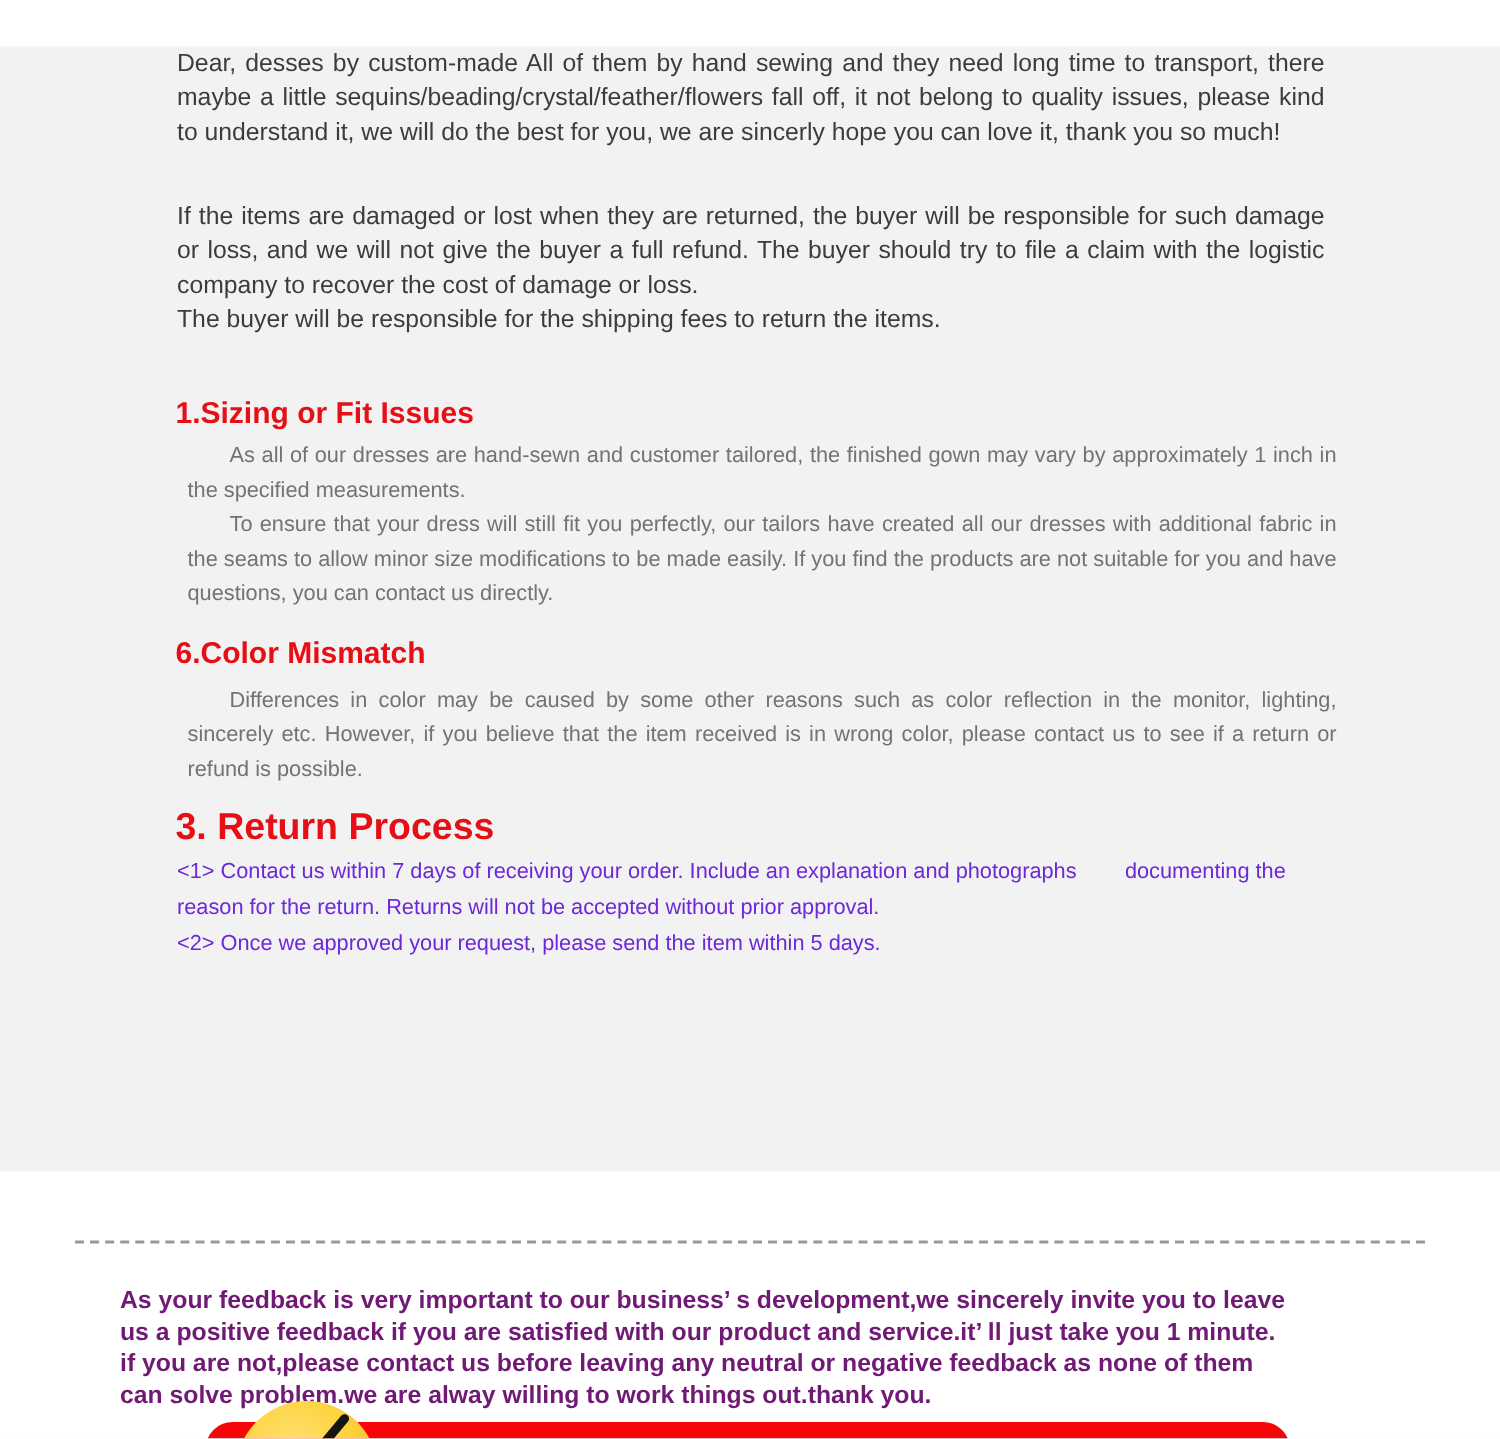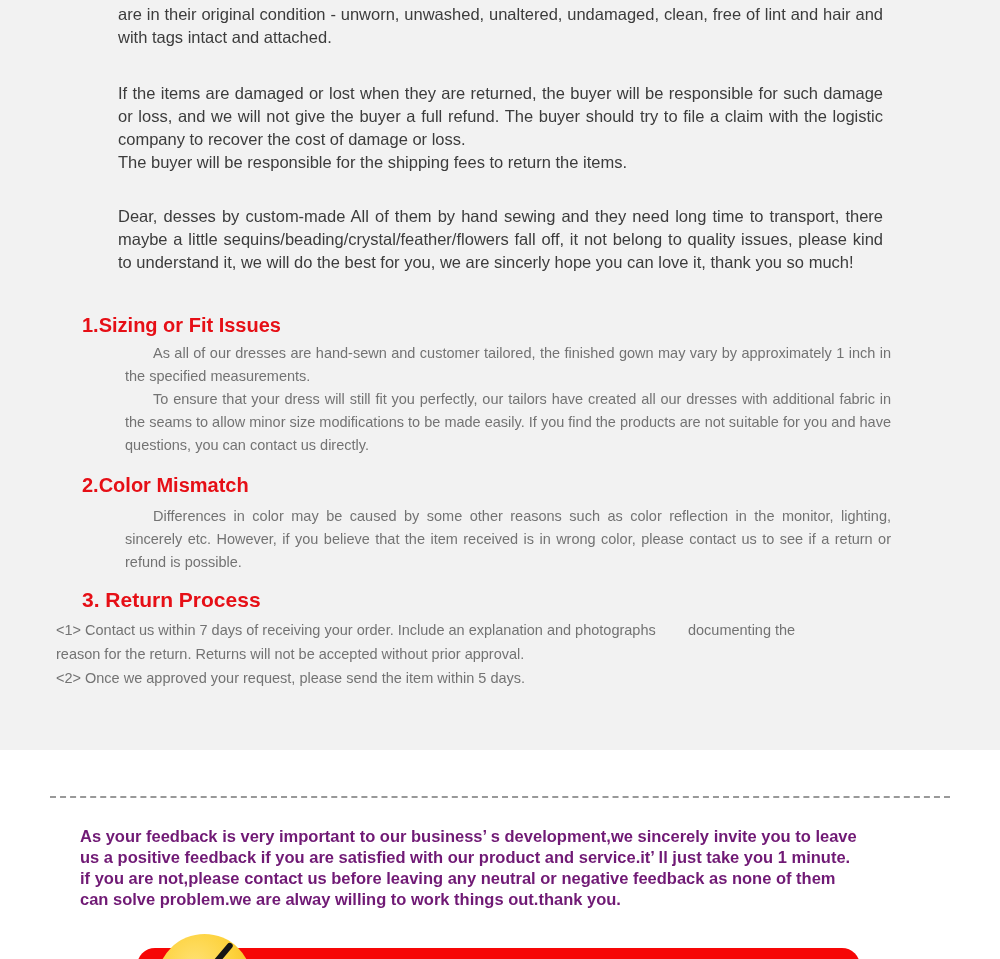--- a/index.html
+++ b/index.html
@@ -19,40 +19,40 @@
     margin-left:118px; width:765px;
     font-size:16.5px; line-height:23px;
     color:#3c3c3c;
     text-align:justify;
     white-space:pre-line;
   }
   .p1 { padding-top:3px; }
   .p2 { margin-top:33px; }
   .p3 { margin-top:31px; }
   .red-heading {
-    margin-left:82px; margin-top:38px;
+    margin-left:117px; margin-top:38px;
     font-size:20px; line-height:26px;
     font-weight:600;
     color:#e60f16;
   }
   .red-heading.h2 { margin-top:15px; }
-  .red-heading.h3 { margin-top:13px; font-size:21px; }
+  .red-heading.h3 { margin-top:13px; font-size:25px; }
   .sub-para {
     margin-left:125px; width:766px;
     font-size:14.5px; line-height:23px;
     color:#737373;
     text-align:justify;
     text-indent:28px;
   }
   .sub-group { margin-top:4px; }
   .sub-para.sp3 { margin-top:7px; }
   .steps {
-    margin-left:56px; margin-top:5px; width:766px;
+    margin-left:118px; margin-top:5px; width:766px;
     font-size:14.5px; line-height:24px;
-    color:#737373;
+    color:#6d28d9;
   }
   .step { white-space:pre-wrap; }
   .white-section {
     position:relative;
     width:1000px; height:209px;
     background:#ffffff;
   }
   .dashed-divider {
     height:0;
     border-top:2px dashed #999999;
@@ -91,35 +91,34 @@
     transform:rotate(40deg);
   }
 </style>
 </head>
 <body>
 
 <div class="page">
 
   <div class="gray-section">
 
-    <div class="body-para p1">are in their original condition - unworn, unwashed, unaltered, undamaged, clean, free of lint and hair and with tags intact and attached.</div>
+
+    <div class="body-para p3">Dear, desses by custom-made All of them by hand sewing and they need long time to transport, there maybe a little sequins/beading/crystal/feather/flowers fall off, it not belong to quality issues, please kind to understand it, we will do the best for you, we are sincerly hope you can love it, thank you so much!</div>
 
     <div class="body-para p2">If the items are damaged or lost when they are returned, the buyer will be responsible for such damage or loss, and we will not give the buyer a full refund. The buyer should try to file a claim with the logistic company to recover the cost of damage or loss.
 The buyer will be responsible for the shipping fees to return the items.</div>
-
-    <div class="body-para p3">Dear, desses by custom-made All of them by hand sewing and they need long time to transport, there maybe a little sequins/beading/crystal/feather/flowers fall off, it not belong to quality issues, please kind to understand it, we will do the best for you, we are sincerly hope you can love it, thank you so much!</div>
 
     <div class="red-heading h1">1.Sizing or Fit Issues</div>
 
     <div class="sub-group">
       <div class="sub-para">As all of our dresses are hand-sewn and customer tailored, the finished gown may vary by approximately 1 inch in the specified measurements.</div>
       <div class="sub-para">To ensure that your dress will still fit you perfectly, our tailors have created all our dresses with additional fabric in the seams to allow minor size modifications to be made easily. If you find the products are not suitable for you and have questions, you can contact us directly.</div>
     </div>
 
-    <div class="red-heading h2">2.Color Mismatch</div>
+    <div class="red-heading h2">6.Color Mismatch</div>
 
     <div class="sub-para sp3">Differences in color may be caused by some other reasons such as color reflection in the monitor, lighting, sincerely etc. However, if you believe that the item received is in wrong color, please contact us to see if a return or refund is possible.</div>
 
     <div class="red-heading h3">3. Return Process</div>
 
     <div class="steps">
       <div class="step">&lt;1&gt; Contact us within 7 days of receiving your order. Include an explanation and photographs        documenting the reason for the return. Returns will not be accepted without prior approval.</div>
       <div class="step">&lt;2&gt; Once we approved your request, please send the item within 5 days.</div>
     </div>
 

